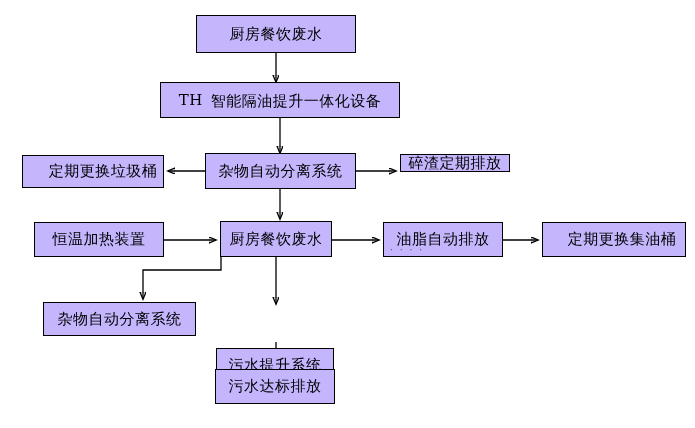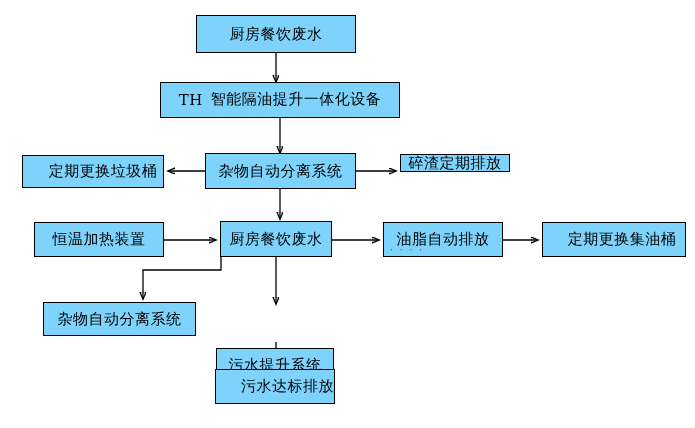--- a/index.html
+++ b/index.html
@@ -12,37 +12,37 @@
     width: 695px;
     height: 428px;
     background: #ffffff;
     overflow: hidden;
     font-family: "DejaVu Sans", "Liberation Sans", sans-serif;
   }
   .node {
     position: absolute;
     box-sizing: border-box;
     border: 1px solid #000000;
-    background: #7dd3fc;
+    background: #c4b5fd;
     display: flex;
     align-items: center;
     justify-content: center;
     color: #000000;
     font-size: 15px;
     line-height: 1;
     letter-spacing: 0.5px;
     white-space: nowrap;
     z-index: 2;
   }
   .node .lead {
     font-family: "DejaVu Serif", "Liberation Serif", serif;
     margin-right: 8px;
   }
   .node .body {
-    font-family: Liberation Mono, monospace;
+    font-family: Liberation Sans, sans-serif;
   }
   svg#wires {
     position: absolute;
     left: 0;
     top: 0;
     width: 695px;
     height: 428px;
     z-index: 1;
   }
   svg#wires path, svg#wires line {
@@ -134,17 +134,17 @@
   </div>
 
   <div class="node" style="left:43px; top:302px; width:153px; height:34px;">
     <span>杂物自动分离系统</span>
   </div>
 
   <div class="node" style="left:216px; top:307px; width:118px; height:35px;margin-top:41px;">
     <span>污水提升系统</span>
   </div>
 
-  <div class="node" style="left:215px; top:369px; width:120px; height:35px;justify-content:flex-end;">
+  <div class="node" style="left:215px; top:369px; width:120px; height:35px;">
     <span>污水达标排放</span>
   </div>
 
 </div>
 
 </body></html>

